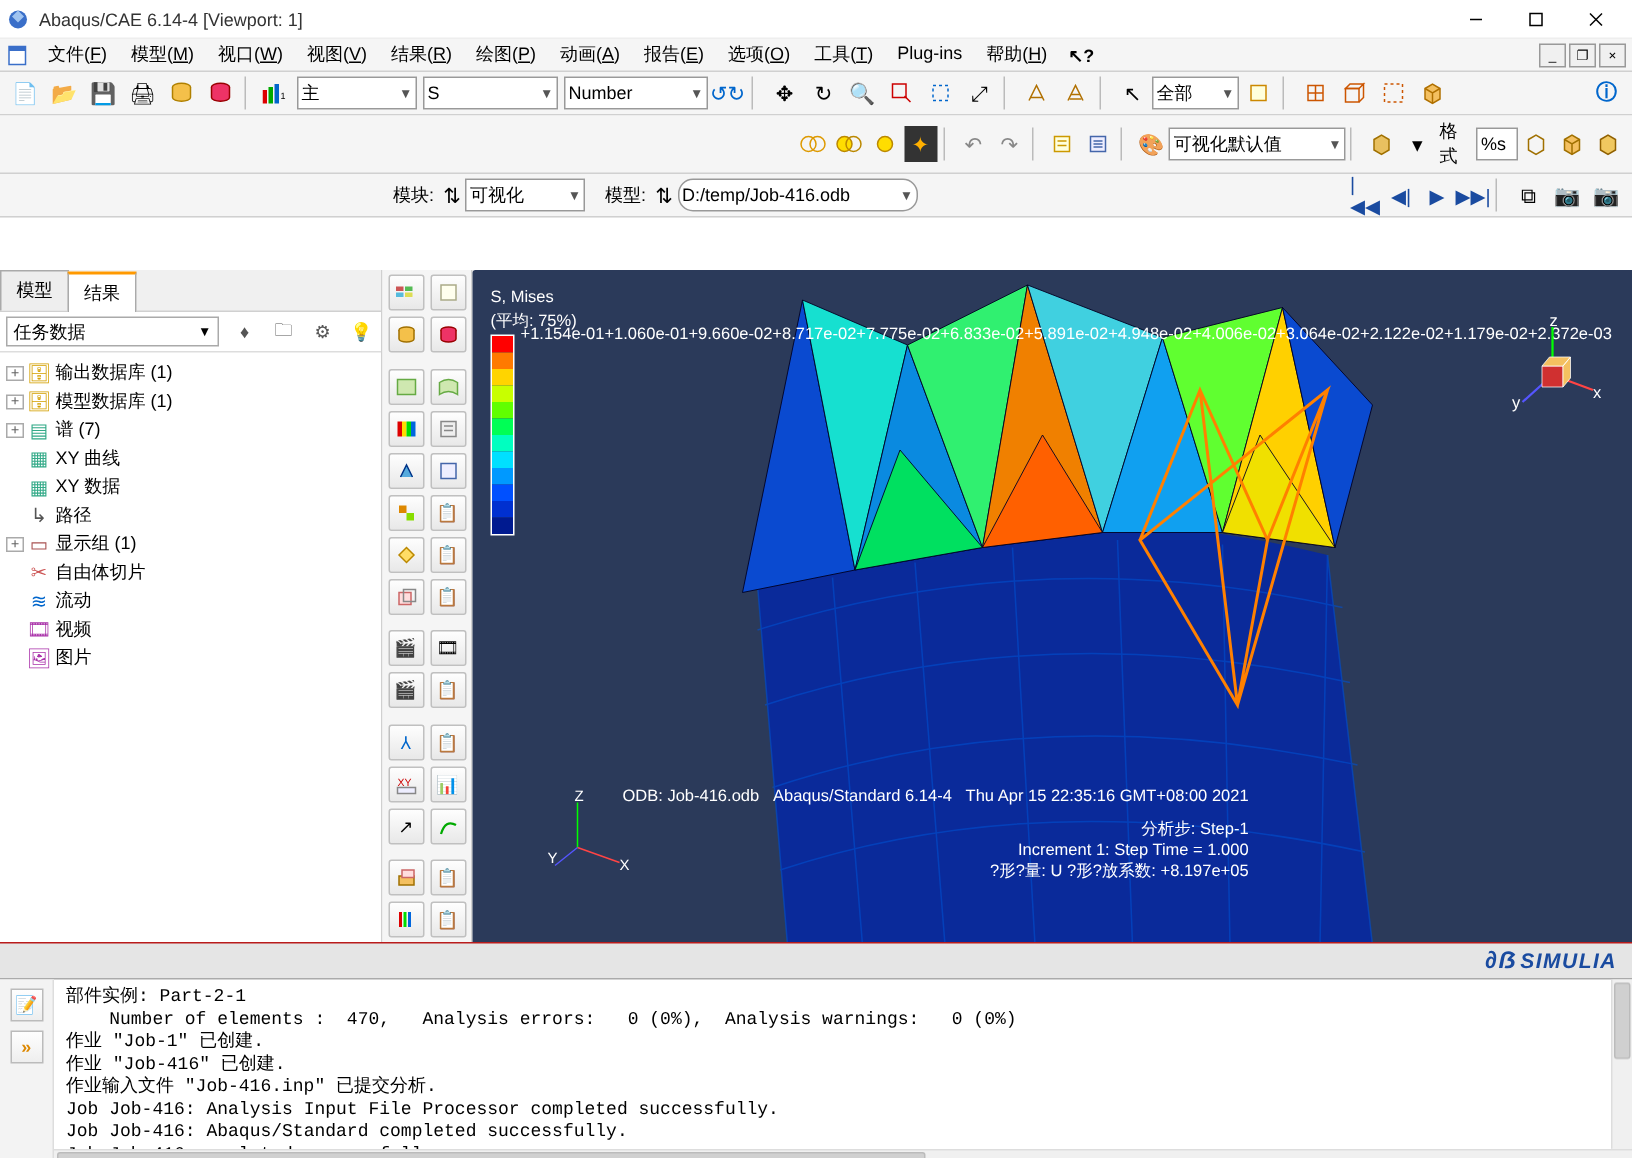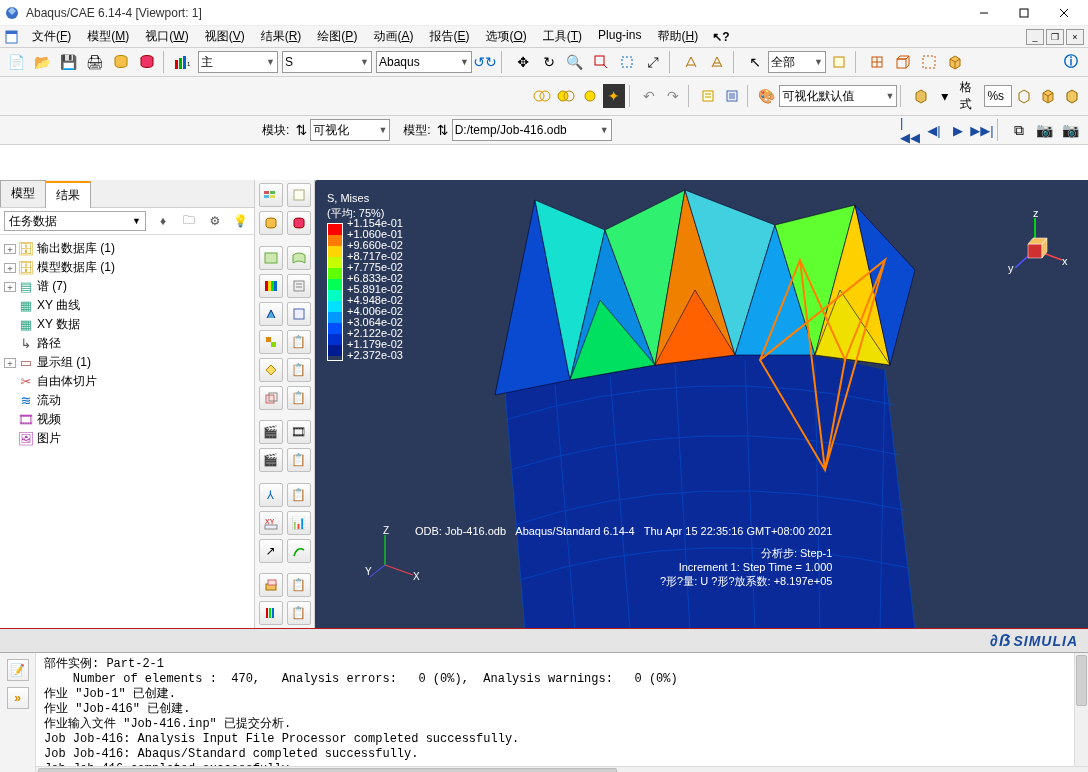--- a/index.html
+++ b/index.html
@@ -54,21 +54,21 @@
 .vrow { display:flex; gap:4px; justify-content:center;}
 .vbtn { width:24px; height:24px; border:1px solid #c0c0c0; background:linear-gradient(#fefefe,#e8e8e8); border-radius:2px; cursor:pointer; display:flex; align-items:center; justify-content:center; font-size:12px;}
 
 
 .viewport { flex:1; background: #2b3a5a; position: relative; overflow:hidden; border-top-left-radius: 2px;}
 .viewport .legend { position:absolute; left:12px; top:12px; background: rgba(0,0,0,0.0); color:#fff; font-family: "Courier New", monospace; font-size: 11px; }
 .viewport .legend .head { margin-bottom:2px;}
 .viewport .legend .rows { display:flex;}
 .viewport .legend .swatches { display:flex; flex-direction:column; border:1px solid #fff;}
 .viewport .legend .sw { width:14px; height:11px;}
-.viewport .legend .labels { display:flex; flex-direction:column; justify-content:space-between; padding-left:4px; line-height:11px; margin-top:-5px;}
+.viewport .legend .labels { display:flex; flex-direction:row; justify-content:space-between; padding-left:4px; line-height:11px; margin-top:-5px;}
 .viewport .triad { position:absolute; right:18px; top:30px; color:#fff; font-family:monospace; font-size:11px;}
 .viewport .annot { position:absolute; left:100px; bottom:40px; color:#fff; font-size:11px; font-family:"Courier New", monospace; line-height:14px;text-align:right;}
 .viewport .tri2 { position:absolute; left:50px; bottom:40px;}
 .simulia-brand { position:absolute; right:10px; bottom:2px; color:#1a4ba0; font-weight:bold; font-style:italic; letter-spacing:1px; font-size:14px;}
 .simulia-brand .ds { color:#1a4ba0; font-size:16px; margin-right:2px;}
 
 
 .geom svg { position:absolute; left:70px; top:-10px;}
 
 
@@ -166,21 +166,21 @@
     </div>
   <div class="tsel" style="width:80px;">
       <span>主</span>
       <span class="arrow">▼</span>
     </div>
   <div class="tsel" style="width:90px; margin-left:4px;">
       <span>S</span>
       <span class="arrow">▼</span>
     </div>
   <div class="tsel" style="width:96px; margin-left:4px;">
-      <span>Abaqus</span>
+      <span>Number</span>
       <span class="arrow">▼</span>
     </div>
   <div class="tbtn" style="color:#06c;">↺↻</div>
   <div class="tsep"></div>
   <div class="tbtn">✥</div>
   <div class="tbtn">↻</div>
   <div class="tbtn">🔍</div>
   <div class="tbtn">
       <svg width="14" height="14">
         <rect x="1" y="1" width="9" height="9" fill="none" stroke="#c00"></rect>
@@ -321,21 +321,21 @@
 <div class="context-bar">
   <div style="width:255px;"></div>
   <span class="tlbl">模块:</span>
   <div class="tbtn" style="width:16px;">⇅</div>
   <div class="tsel" style="width:80px;">
       <span>可视化</span>
       <span class="arrow">▼</span>
     </div>
   <span class="tlbl" style="margin-left:10px;">模型:</span>
   <div class="tbtn" style="width:16px;">⇅</div>
-  <div class="tsel" style="width:160px;">
+  <div class="tsel" style="width:160px;border-radius:10px;">
       <span style="white-space:nowrap; overflow:hidden;">D:/temp/Job-416.odb</span>
       <span class="arrow">▼</span>
     </div>
   <div class="spacer-flex"></div>
   <div class="play-btn">|◀◀</div>
   <div class="play-btn">◀|</div>
   <div class="play-btn">▶</div>
   <div class="play-btn">▶▶|</div>
   <div class="tsep"></div>
   <div class="tbtn">⧉</div>

